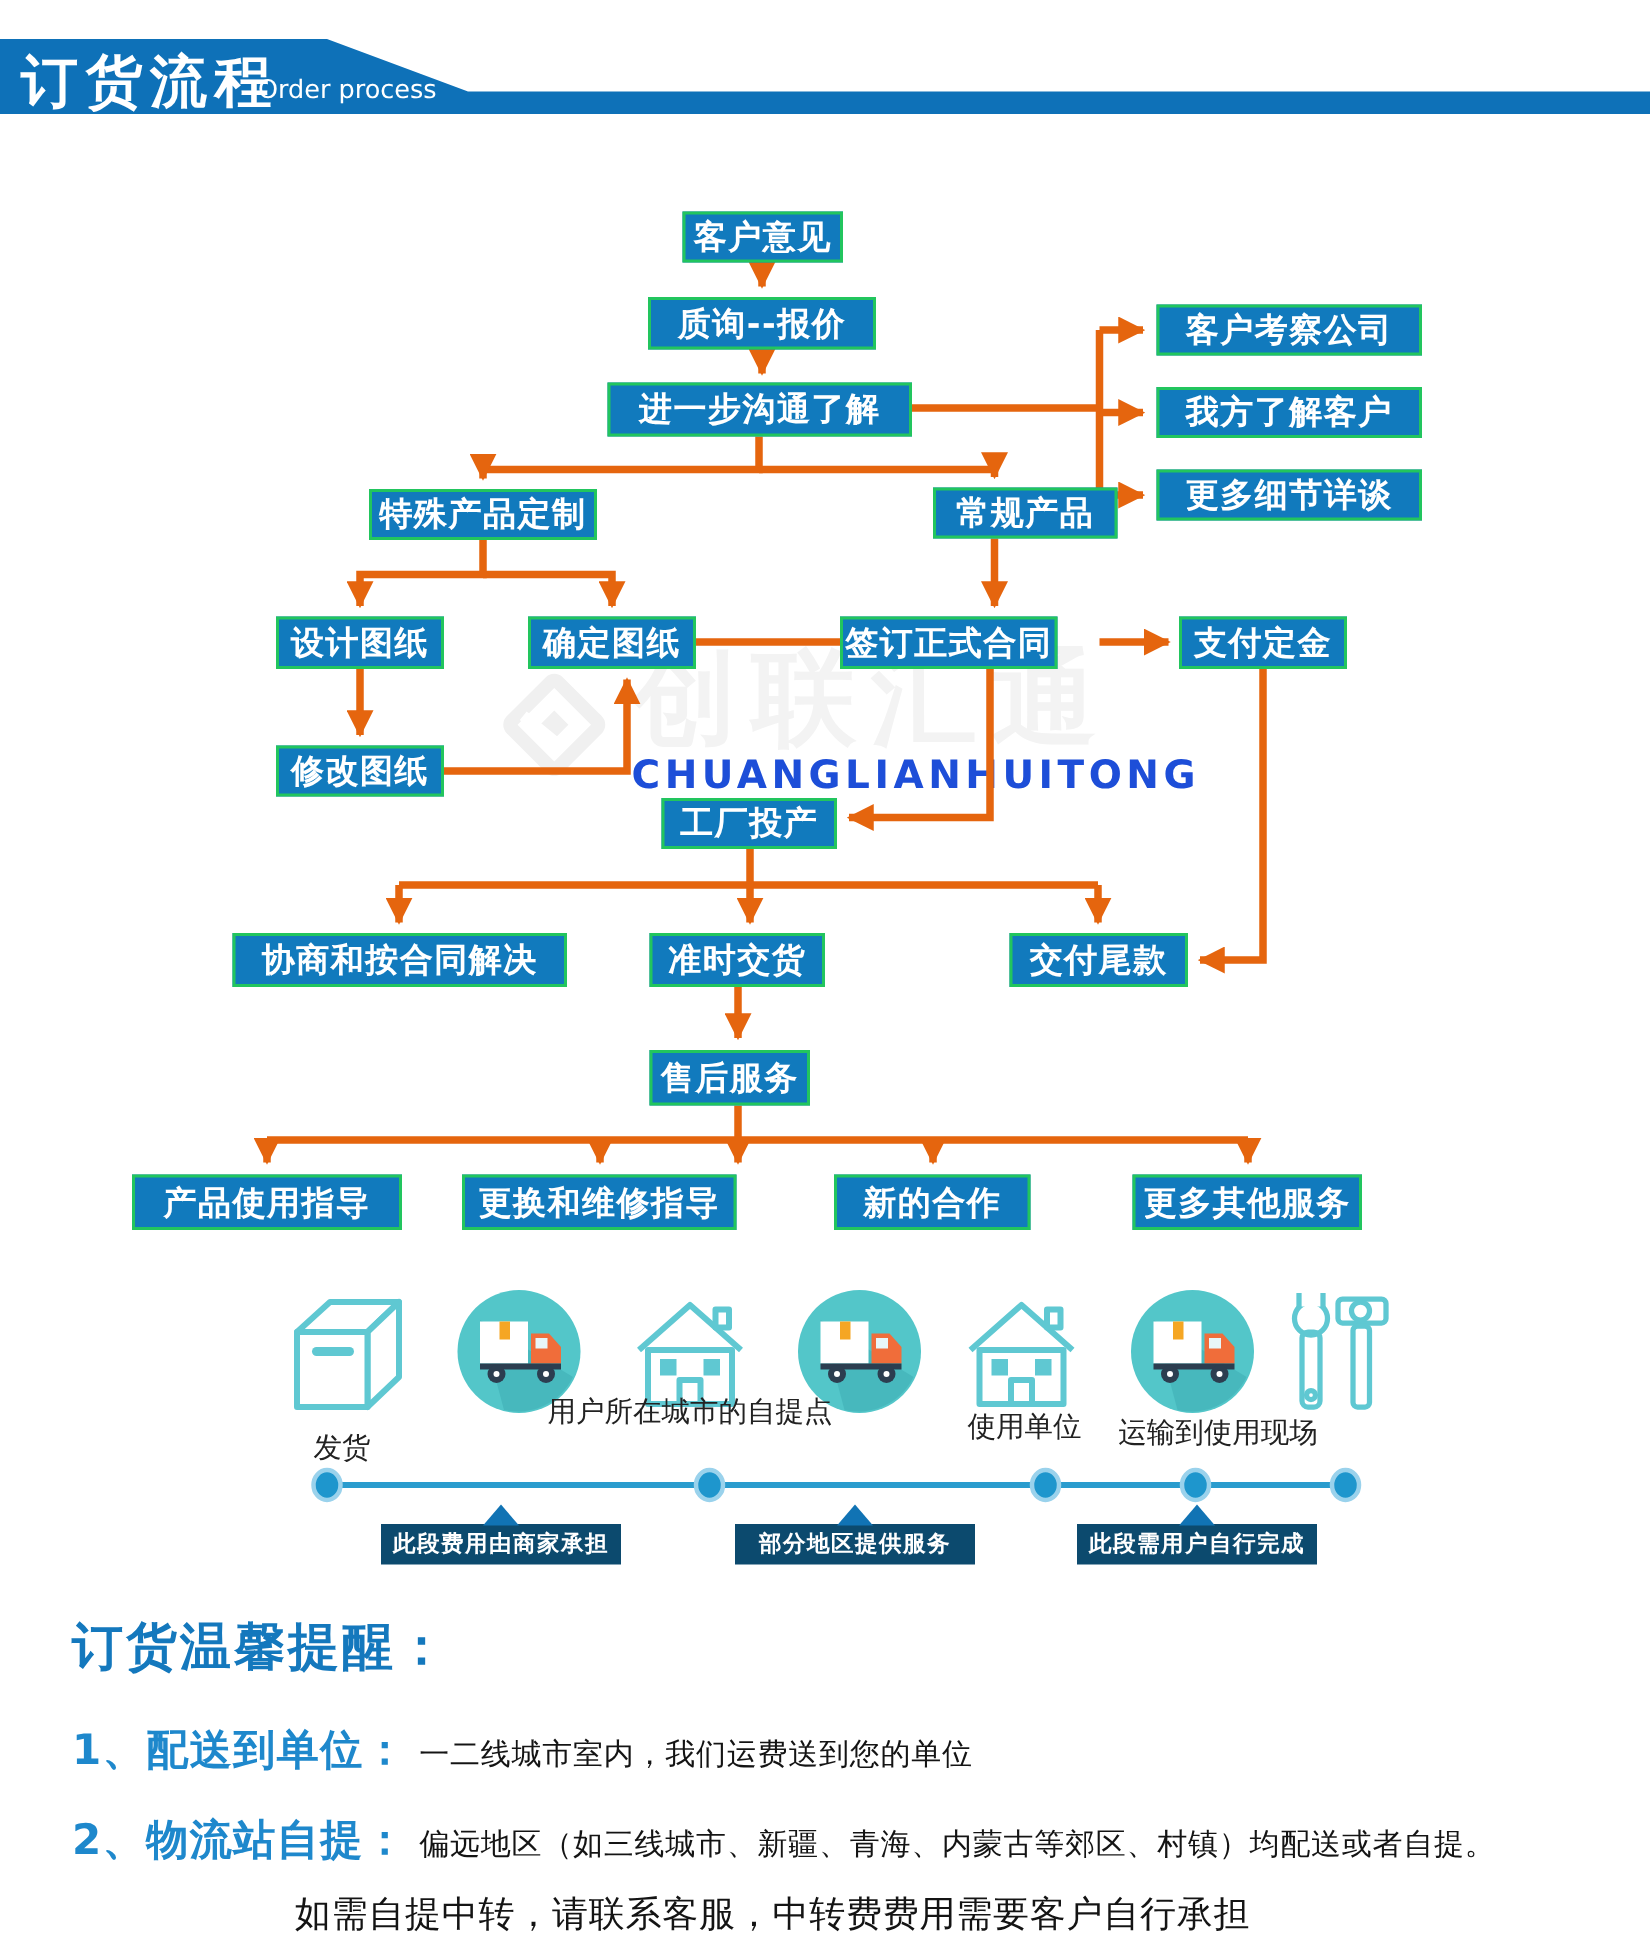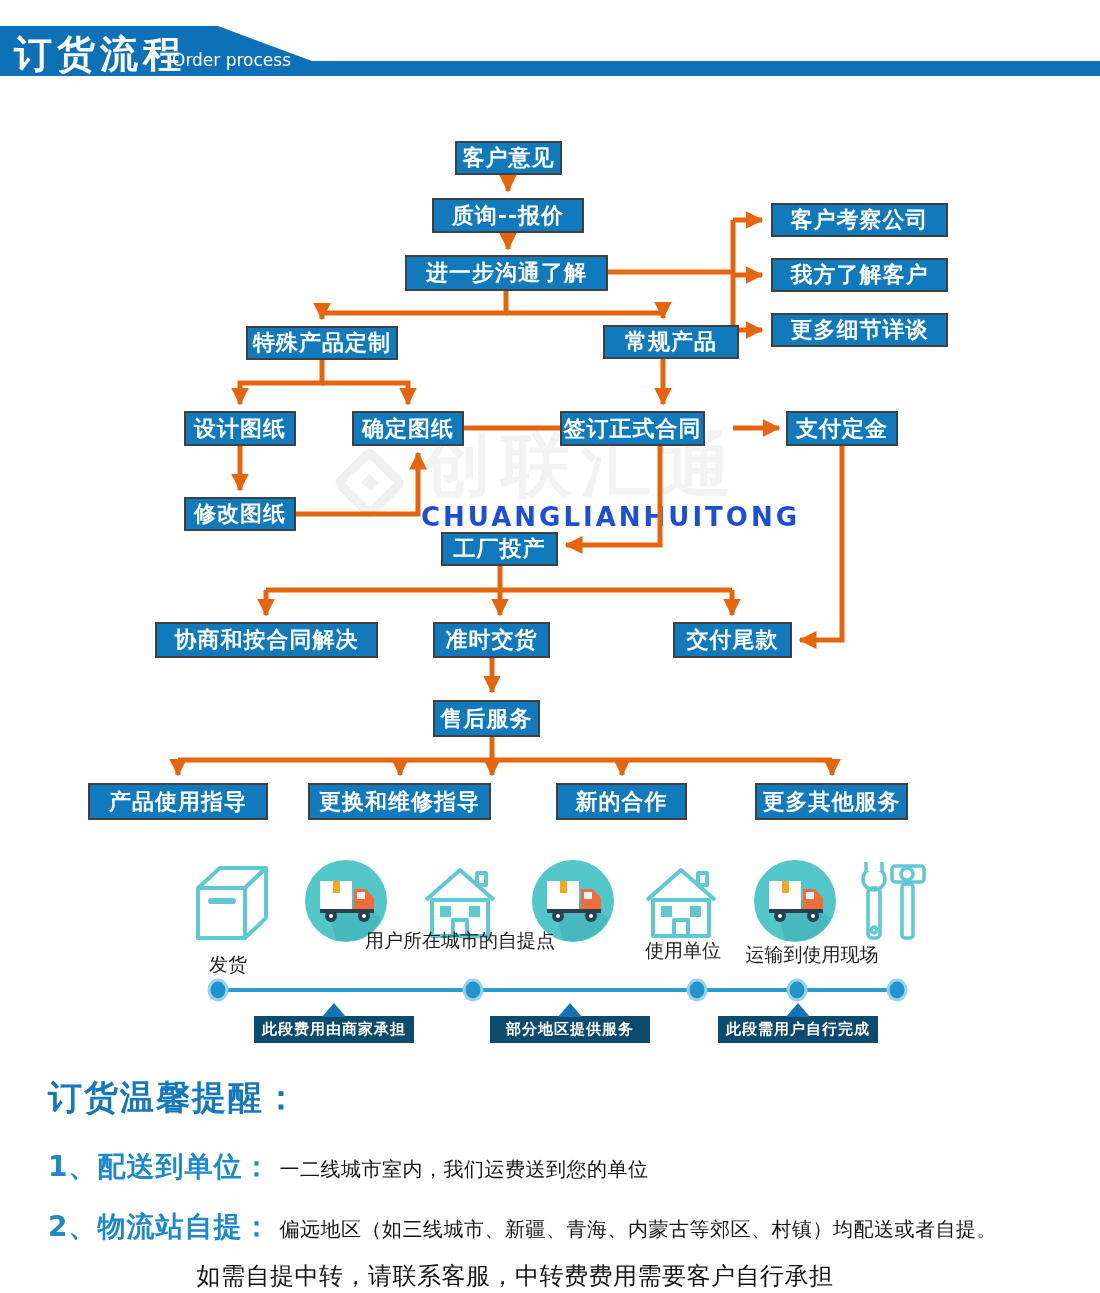--- a/index.html
+++ b/index.html
@@ -12,21 +12,21 @@
   .hdr-sub{position:absolute;left:172px;top:50px;z-index:4;color:#fff;font-size:17px;font-weight:400;}
   
   .wm{position:absolute;left:330px;top:430px;width:470px;z-index:0;display:flex;align-items:flex-start;}
   .wm-txt{margin-left:12px;}
   .wm-cn{font-size:70px;font-weight:700;color:#f3f3f3;letter-spacing:10px;line-height:1.0;white-space:nowrap;}
   .wm-en{font-size:26px;font-weight:700;color:#1d4ed8;letter-spacing:3px;margin-top:2px;white-space:nowrap;}
   
   .fc-svg{position:absolute;left:0;top:0;z-index:1;}
   .ar{stroke:#e5650e;stroke-width:5;fill:none;}
   
-  .node{position:absolute;z-index:2;background:#117abd;border:2px solid #404040;box-sizing:border-box;
+  .node{position:absolute;z-index:2;background:#117abd;border:2px solid #22c55e;box-sizing:border-box;
         color:#fff;font-weight:700;font-size:22px;text-align:center;white-space:nowrap;
         display:flex;align-items:center;justify-content:center;letter-spacing:1px;}
   
   .ship-label{position:absolute;z-index:2;color:#222;font-size:19px;font-weight:500;text-align:center;white-space:nowrap;}
   
   .tag{position:absolute;z-index:2;height:27px;background:#0c4a6e;color:#fff;font-size:15px;font-weight:700;
        display:flex;align-items:center;justify-content:center;white-space:nowrap;letter-spacing:1px;}
   .tag:before{content:"";position:absolute;top:-13px;left:50%;margin-left:-12px;width:0;height:0;
        border-left:12px solid transparent;border-right:12px solid transparent;border-bottom:14px solid #1173b4;}
   
@@ -189,21 +189,21 @@
     </g>
   </svg>
 
   <div class="node" style="left:455px;top:141px;width:107px;height:34px">客户意见</div>
   <div class="node" style="left:432px;top:198px;width:152px;height:35px">质询--报价</div>
   <div class="node" style="left:405px;top:255px;width:203px;height:36px">进一步沟通了解</div>
   <div class="node" style="left:771px;top:203px;width:177px;height:34px">客户考察公司</div>
   <div class="node" style="left:771px;top:258px;width:177px;height:34px">我方了解客户</div>
   <div class="node" style="left:771px;top:313px;width:177px;height:34px">更多细节详谈</div>
   <div class="node" style="left:246px;top:326px;width:152px;height:34px">特殊产品定制</div>
-  <div class="node" style="left:603px;top:325px;width:136px;height:34px">常规产品</div>
+  <div class="node" style="left:622px;top:325px;width:123px;height:34px">常规产品</div>
   <div class="node" style="left:184px;top:411px;width:112px;height:35px">设计图纸</div>
   <div class="node" style="left:352px;top:411px;width:112px;height:35px">确定图纸</div>
   <div class="node" style="left:560px;top:411px;width:145px;height:35px">签订正式合同</div>
   <div class="node" style="left:786px;top:411px;width:112px;height:35px">支付定金</div>
   <div class="node" style="left:184px;top:497px;width:112px;height:34px">修改图纸</div>
   <div class="node" style="left:441px;top:532px;width:117px;height:34px">工厂投产</div>
   <div class="node" style="left:155px;top:622px;width:223px;height:36px">协商和按合同解决</div>
   <div class="node" style="left:433px;top:622px;width:117px;height:36px">准时交货</div>
   <div class="node" style="left:673px;top:622px;width:119px;height:36px">交付尾款</div>
   <div class="node" style="left:433px;top:700px;width:107px;height:37px">售后服务</div>

